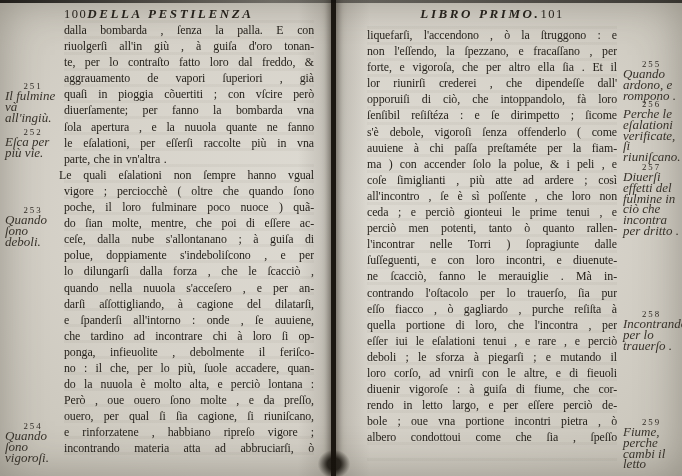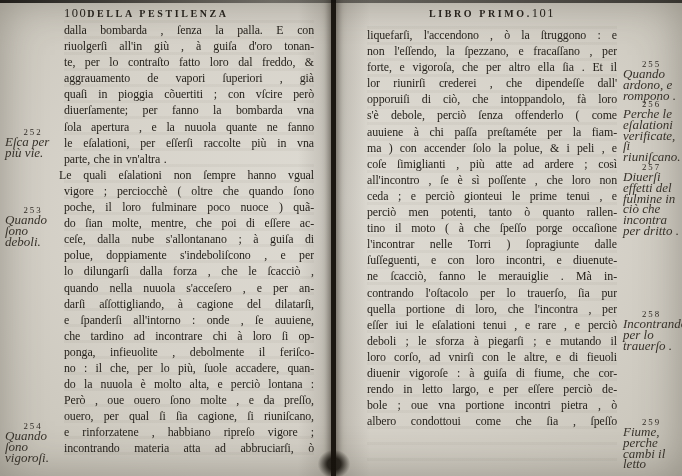--- a/index.html
+++ b/index.html
@@ -13,21 +13,21 @@
     background:linear-gradient(90deg, rgba(18,16,13,.9), rgba(18,16,13,.45) 40%, rgba(18,16,13,.75));}
   .gutter-shade{position:absolute;left:298px;top:0;width:72px;height:476px;
     background:linear-gradient(90deg, transparent, rgba(70,63,52,.20) 45%, rgba(70,63,52,.20) 55%, transparent);}
   .gutter{position:absolute;left:331px;top:0;width:5px;height:476px;background:#1b1711;
     box-shadow:0 0 7px 2px rgba(40,35,26,.55);}
   .gutter-smudge{position:absolute;left:318px;top:450px;width:32px;height:28px;
     background:radial-gradient(ellipse, rgba(22,18,12,.85) 0 30%, transparent 72%);}
   .header{position:absolute;top:6px;height:18px;display:flex;align-items:baseline;}
   .header.left-h{left:64px;width:250px;}
   .header.right-h{left:367px;width:250px;justify-content:center;}
-  .runtitle{font-weight:bold;font-size:10px;letter-spacing:2.6px;white-space:nowrap;}
+  .runtitle{font-style:italic;font-weight:bold;font-size:13px;letter-spacing:2.6px;white-space:nowrap;}
   .pagenum{font-size:12.5px;letter-spacing:1.5px;}
   .left-h .pagenum{}
   .right-h .pagenum{margin-left:0;}
   .body-col{position:absolute;width:250px;}
   .body-col.left-b{left:64px;top:22px;}
   .body-col.right-b{left:367px;top:27px;}
   .bodyline{height:16.1px;overflow:hidden;font-size:11.9px;line-height:16px;
     text-align:justify;text-align-last:justify;word-spacing:.6px;letter-spacing:-.1px;}
   .bodyline.end{text-align-last:left;}
   .bodyline.outdent{margin-left:-5px;width:255px;}
@@ -55,20 +55,24 @@
   <div class="gutter-smudge"></div>
   <div class="top-edge"></div>
 
   <section>
     <div class="bleed left-bl"></div>
     <div class="header left-h">
       <span class="pagenum">100</span>
       <span class="runtitle">DELLA PESTILENZA</span>
     </div>
     <div class="notes-col left-n">
+        <div class="note" style="top: 50px;">
+          <div class="note-num">251</div>
+          <div class="note-text">Il fulmine và all'ingiù.</div>
+        </div>
         <div class="note" style="top: 96px;">
           <div class="note-num">252</div>
           <div class="note-text">Eſca per più vie.</div>
         </div>
         <div class="note" style="top: 174px;">
           <div class="note-num">253</div>
           <div class="note-text">Quando ſono deboli.</div>
         </div>
         <div class="note" style="top: 390px;">
           <div class="note-num">254</div>
@@ -134,32 +138,33 @@
           <div class="note-num">259</div>
           <div class="note-text">Fiume, perche cambi il letto</div>
         </div>
       </div>
     <div class="body-col right-b">
         <div class="bodyline">liquefarſi, l'accendono , ò la ſtruggono : e</div>
         <div class="bodyline">non l'eſſendo, la ſpezzano, e fracaſſano , per</div>
         <div class="bodyline">forte, e vigoroſa, che per altro ella ſia . Et il</div>
         <div class="bodyline">lor riunirſi crederei , che dipendeſſe dall'</div>
         <div class="bodyline">opporuiſi di ciò, che intoppandolo, fà loro</div>
-        <div class="bodyline">s'è debole, perciò ſenza offenderlo ( come</div>
+        <div class="bodyline">ſenſibil reſiſtéza : e ſe dirimpetto ; ſicome</div>
+        <div class="bodyline">s'è debole, vigoroſi ſenza offenderlo ( come</div>
         <div class="bodyline">auuiene à chi paſſa preſtaméte per la fiam-</div>
         <div class="bodyline">ma ) con accender ſolo la polue, &amp; i peli , e</div>
         <div class="bodyline">coſe ſimiglianti , più atte ad ardere ; così</div>
         <div class="bodyline">all'incontro , ſe è sì poſſente , che loro non</div>
         <div class="bodyline">ceda ; e perciò gionteui le prime tenui , e</div>
         <div class="bodyline">perciò men potenti, tanto ò quanto rallen-</div>
-        <div class="bodyline">tino il moto ( à che ſpeſſo porge occaſione</div>
         <div class="bodyline">l'incontrar nelle Torri ) ſopragiunte dalle</div>
         <div class="bodyline">ſuſſeguenti, e con loro incontri, e diuenute-</div>
         <div class="bodyline">ne ſcacciò, fanno le merauiglie . Mà in-</div>
         <div class="bodyline">contrando l'oſtacolo per lo trauerſo, ſia pur</div>
+        <div class="bodyline">eſſo fiacco , ò gagliardo , purche reſiſta à</div>
         <div class="bodyline">quella portione di loro, che l'incontra , per</div>
         <div class="bodyline">eſſer iui le eſalationi tenui , e rare , e perciò</div>
         <div class="bodyline">deboli ; le sforza à piegarſi ; e mutando il</div>
         <div class="bodyline">loro corſo, ad vnirſi con le altre, e di fieuoli</div>
         <div class="bodyline">diuenir vigoroſe : à guiſa di fiume, che cor-</div>
         <div class="bodyline">rendo in letto largo, e per eſſere perciò de-</div>
         <div class="bodyline">bole ; oue vna portione incontri pietra , ò</div>
         <div class="bodyline">albero condottoui come che ſia , ſpeſſo</div>
       </div>
     <div class="catchword right-c">auuiene,</div>

